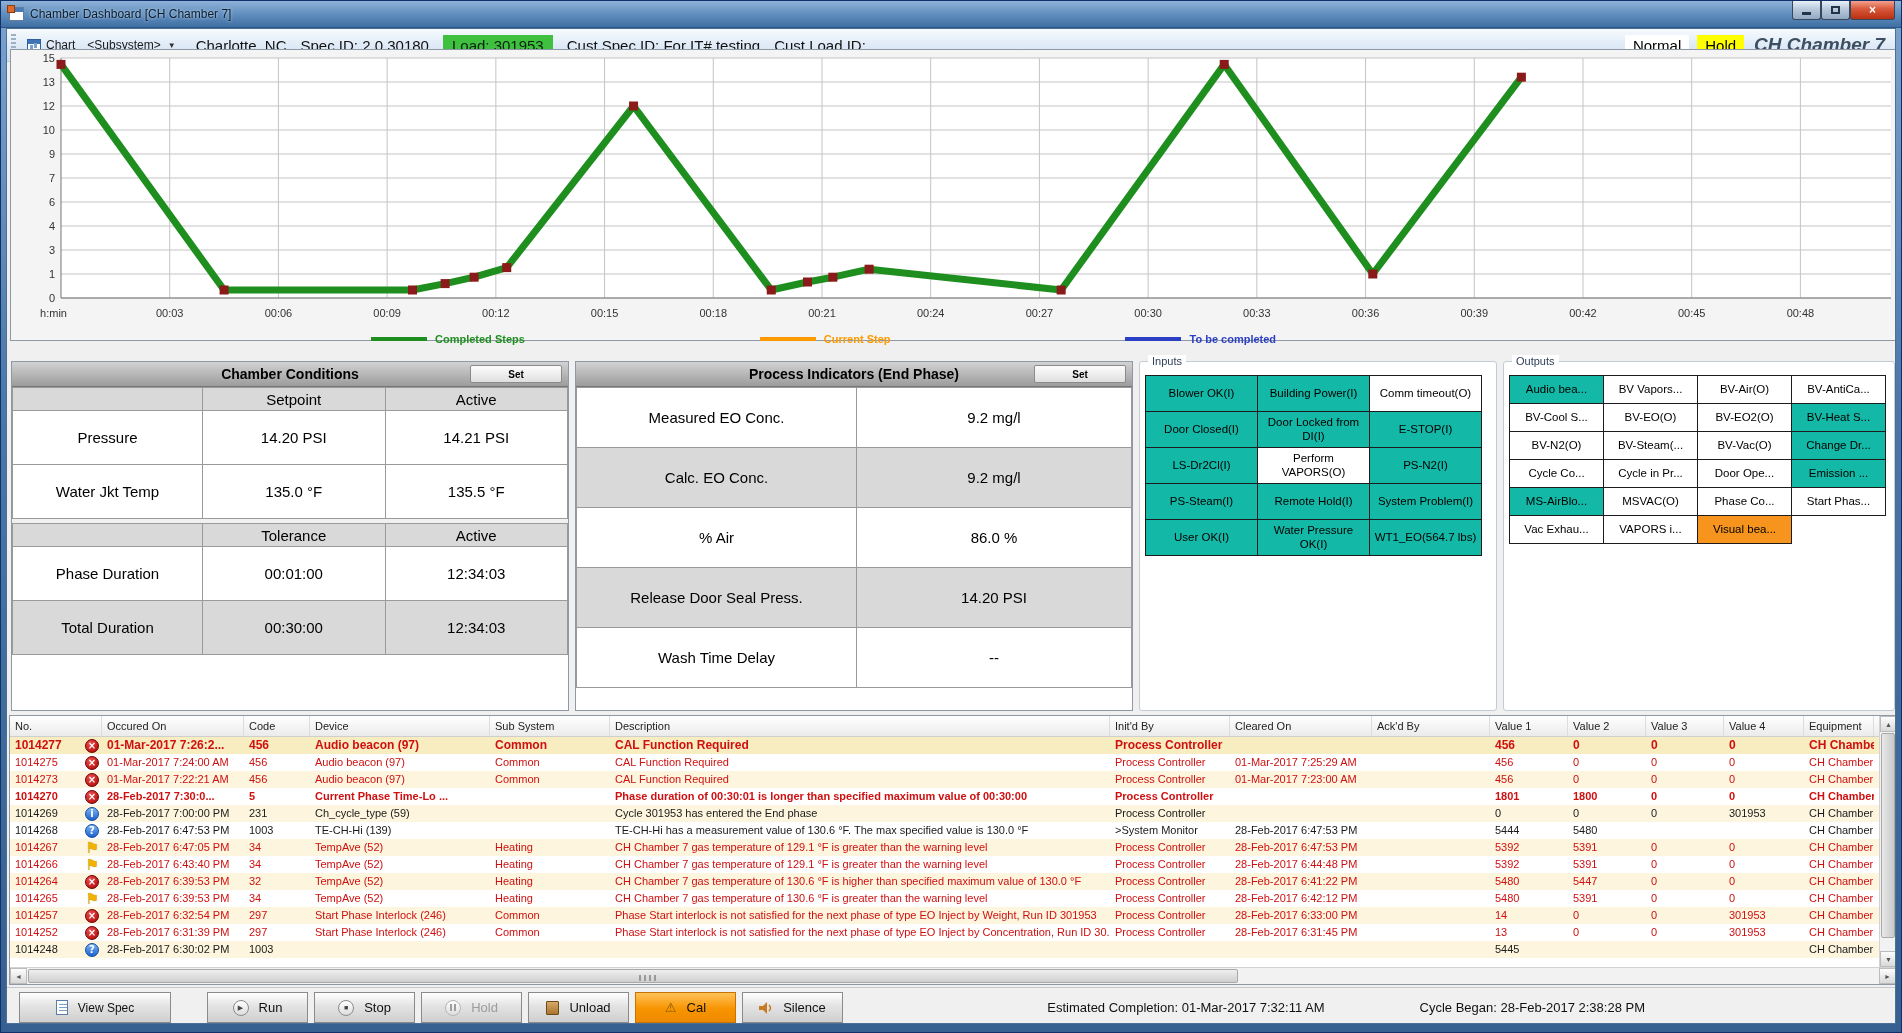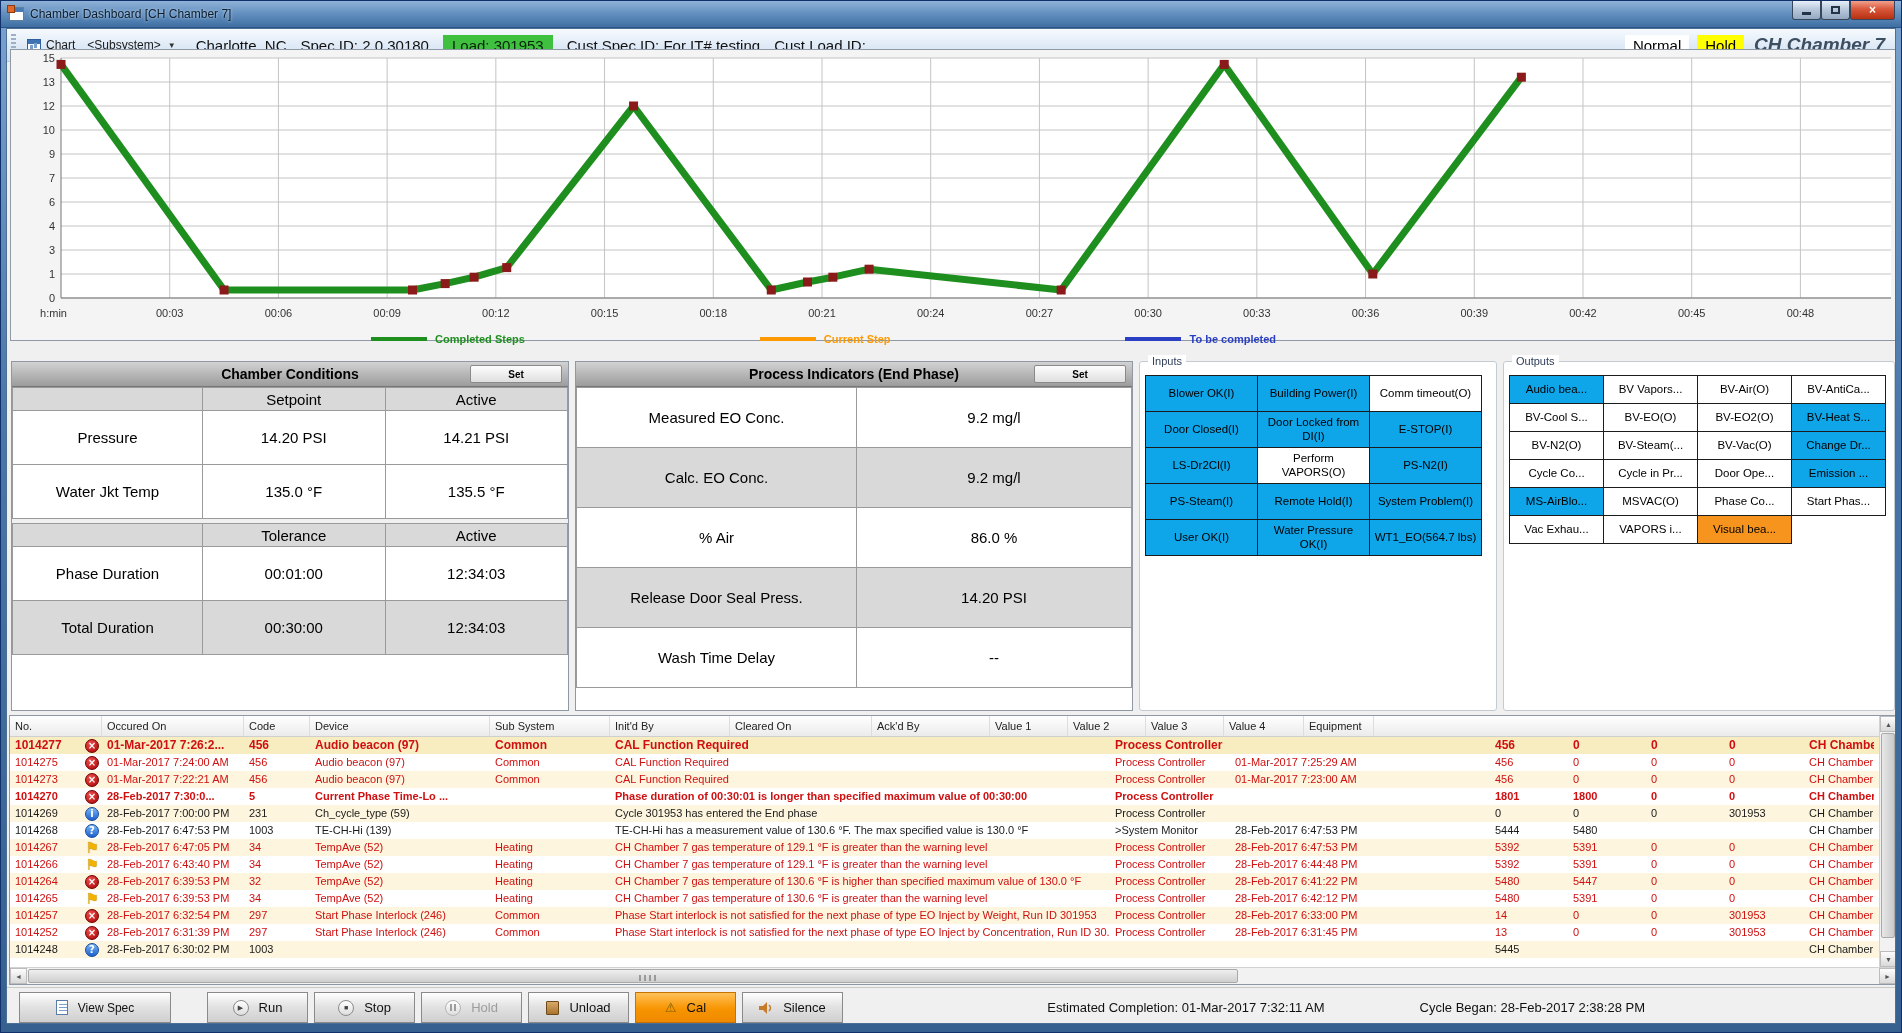--- a/index.html
+++ b/index.html
@@ -67,21 +67,21 @@
   tr.shade td.vcell { background:#d9d9d9; }
   td.vcell-tall { height:60px; background:#fff; }
   tr.shade td.vcell-tall { background:#d9d9d9; }
   .cond-gap { height:4px; background:#f0f0f0; }
   
   .groupbox { position:absolute; top:332px; height:350px; background:#fff; border:1px solid #c3ccd4; border-radius:3px; }
   .gb-label { position:absolute; left:8px; top:-7px; background:#fff; padding:0 4px; font-size:11px; color:#30405a; }
   .io-grid { display:grid; margin:14px 0 0 6px; }
   .io-cell { border:1px solid #1c1c1c; margin:-1px 0 0 -1px; display:flex; align-items:center; justify-content:center;
     text-align:center; font-size:11.5px; line-height:1.15; color:#000; padding:1px 2px; background:#fff; overflow:hidden; }
-  .io-on { background:#0ea5e9; }
+  .io-on { background:#14b8a6; }
   .io-alarm { background:#f7941d; }
   
   .alarm-wrap { position:absolute; left:2px; top:686px; width:1888px; height:270px;
     background:#fff; border:1px solid #8f98a5; display:flex; flex-direction:column; }
   .alarm-main { flex:1; display:flex; overflow:hidden; }
   .alarm-grid { flex:1; overflow:hidden; }
   .a-row { display:flex; width:1873px; }
   .a-hrow { background:linear-gradient(#ffffff,#ebebeb); border-bottom:1px solid #cfcfcf; }
   .a-hcell { height:20px; line-height:20px; font-size:11px; color:#222; padding-left:5px;
     border-right:1px solid #ddd; overflow:hidden; white-space:nowrap; flex:0 0 auto; }
@@ -419,20 +419,21 @@
 
     <div class="alarm-wrap">
       <div class="alarm-main">
         <div class="alarm-grid" id="alarm-grid">
             <div class="a-row a-hrow">
               <span class="a-hcell" style="width:92px">No.</span>
               <span class="a-hcell" style="width:142px">Occured On</span>
               <span class="a-hcell" style="width:66px">Code</span>
               <span class="a-hcell" style="width:180px">Device</span>
               <span class="a-hcell" style="width:120px">Sub System</span>
+              <span class="a-hcell" style="width:500px">Description</span>
               <span class="a-hcell" style="width:120px">Init'd By</span>
               <span class="a-hcell" style="width:142px">Cleared On</span>
               <span class="a-hcell" style="width:118px">Ack'd By</span>
               <span class="a-hcell" style="width:78px">Value 1</span>
               <span class="a-hcell" style="width:78px">Value 2</span>
               <span class="a-hcell" style="width:78px">Value 3</span>
               <span class="a-hcell" style="width:80px">Value 4</span>
               <span class="a-hcell" style="width:70px">Equipment</span>
             </div>
             <div class="a-row tone-red cream bold sel">

